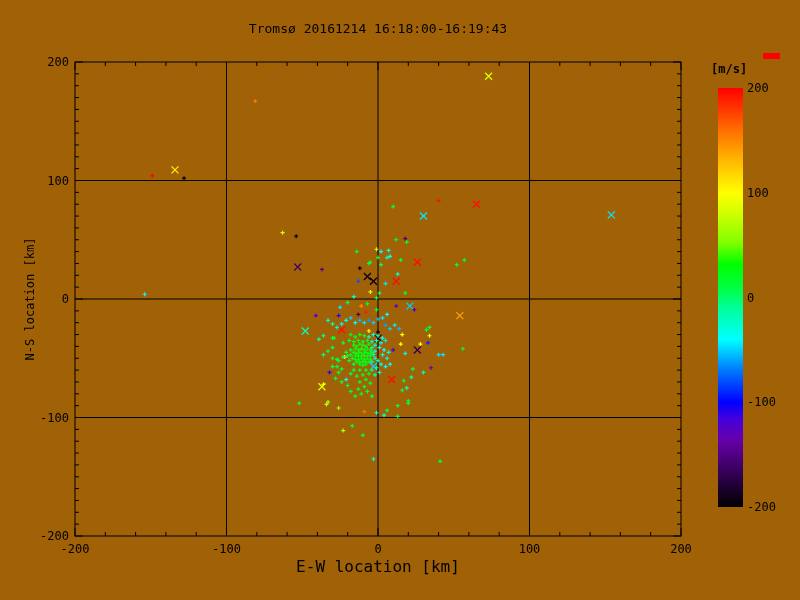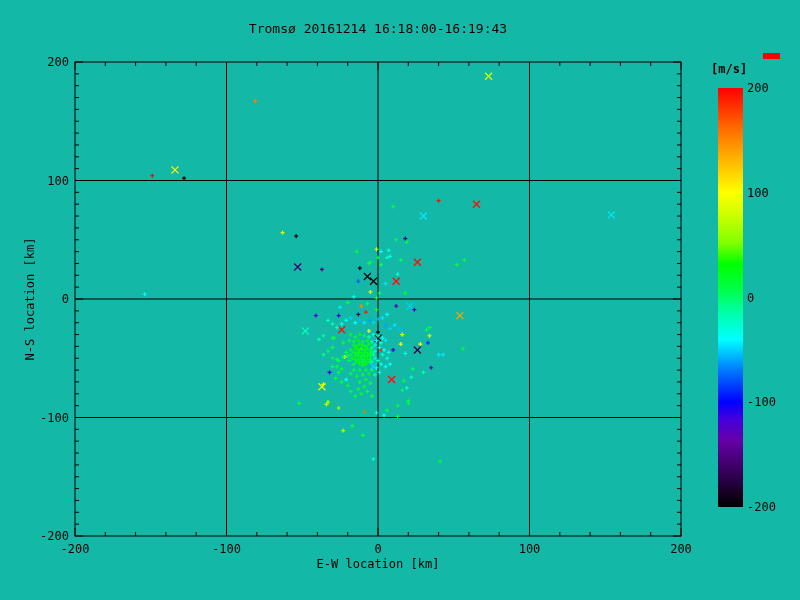--- a/index.html
+++ b/index.html
@@ -1,22 +1,22 @@
 <!DOCTYPE html>
 <html><head>
 <meta charset="utf-8">
 <style>
   html,body{margin:0;padding:0;background:#ffffff;}
-  #stage{position:relative;width:800px;height:600px;background:#14b8a6;overflow:hidden;
+  #stage{position:relative;width:800px;height:600px;background:#a16207;overflow:hidden;
          font-family:"DejaVu Sans Mono","Liberation Mono",monospace;color:#000;}
   .abs{position:absolute;}
   .title-line{left:75px;width:606px;text-align:center;font-size:13px;line-height:13px;white-space:nowrap;}
   #plot-title{top:22px;}
   #plot-subtitle{top:35px;}
-  #x-axis-title{left:75px;width:606px;top:557px;text-align:center;font-size:12px;}
+  #x-axis-title{left:75px;width:606px;top:557px;text-align:center;font-size:16px;}
   #y-axis-title{left:30px;top:299px;transform:translate(-50%,-50%) rotate(-90deg);
                 font-size:12px;white-space:nowrap;}
   #colorbar{left:718px;top:88px;width:25px;height:419px;}
   #colorbar-unit{left:711px;top:62px;font-size:12px;white-space:nowrap;font-weight:bold;}
   #colorbar-top-marker{left:763px;top:53px;width:17px;height:6px;background:#ff0000;}
   #plot-svg{left:0;top:0;}
 </style>
 </head>
 <body>
 

